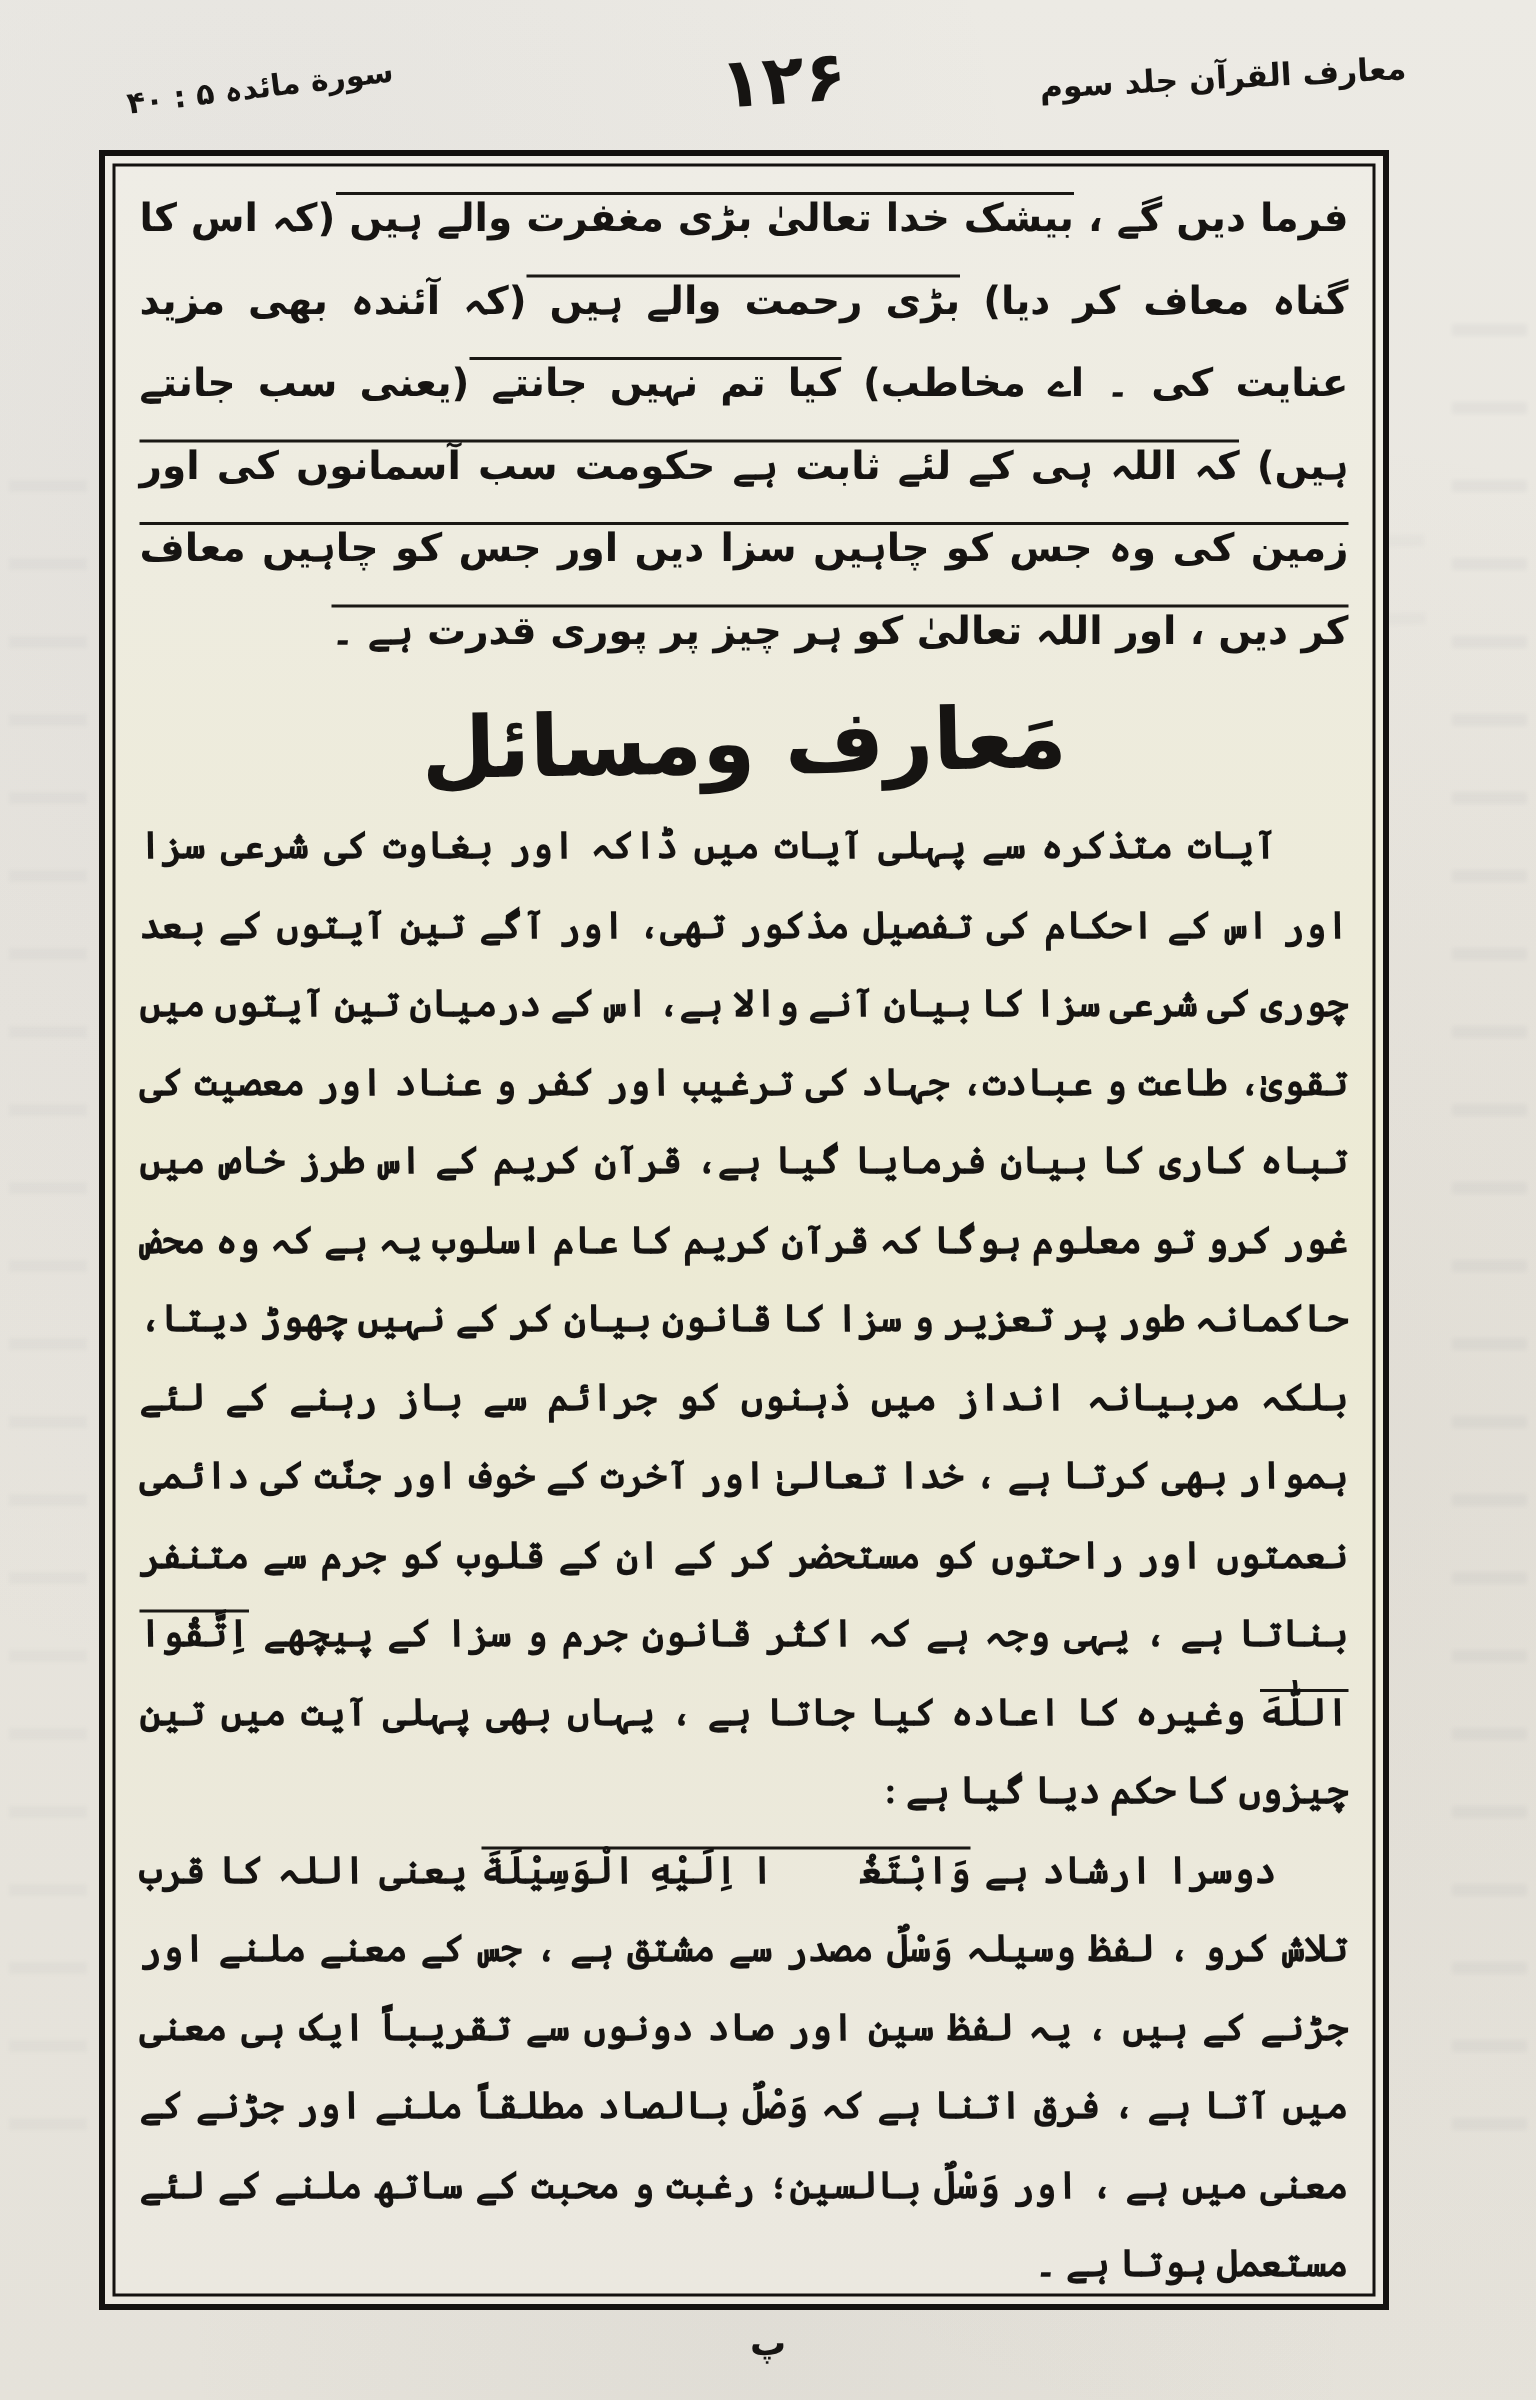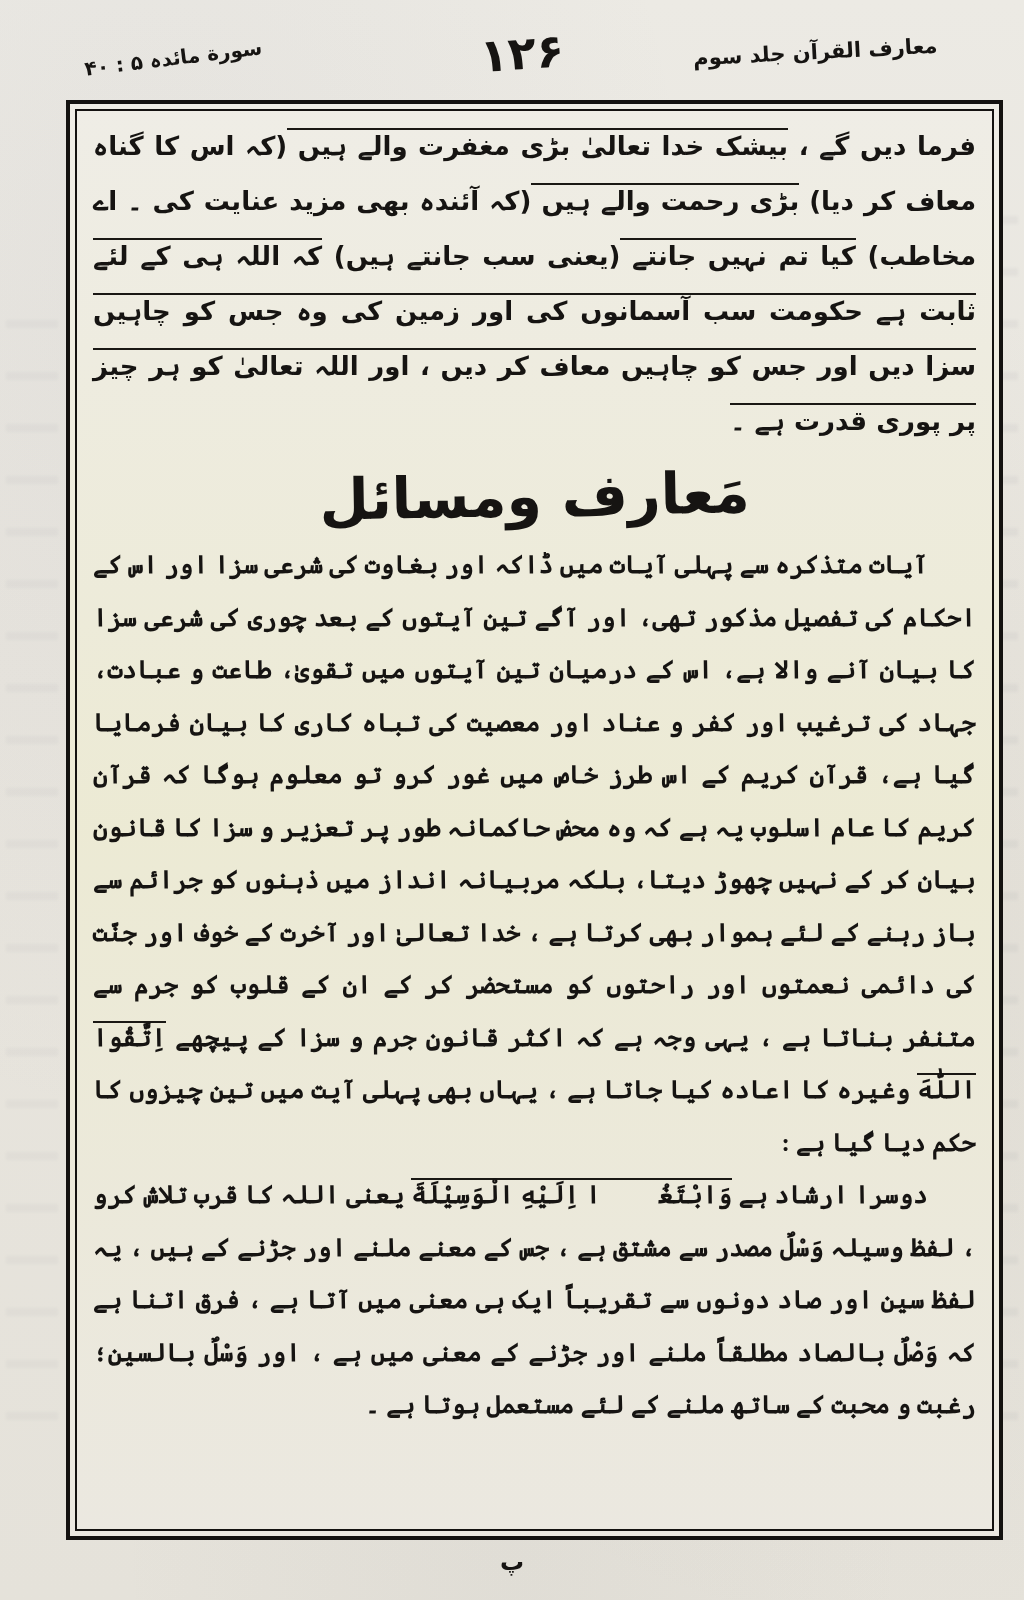--- a/index.html
+++ b/index.html
@@ -35,21 +35,21 @@
   .hdr .page-num{
     position:absolute; left:462px; top:-2px; width:120px; text-align:center;
     font-size:46px; font-weight:bold; transform:rotate(-4deg); letter-spacing:2px;
   }
   .hdr .surah-ref{
     position:absolute; left:84px; top:18px; font-size:20px; font-weight:bold;
     transform:rotate(-7deg);
   }
 
   .frame{
-    position:absolute; left:66px; top:100px; width:937px; height:1440px;
+    position:absolute; left:66px; top:100px; width:860px; height:1440px;
     border:4px solid #141210;
     background:linear-gradient(180deg,#efede6 0%, #ecead2e0 50%, #ebe8e0 100%);
     background-color:#eeebe4;
   }
   .frame-inner{
     position:absolute; left:5px; top:5px; right:5px; bottom:5px;
     border:2px solid #141210;
     padding:8px 16px 4px 16px;
     overflow:hidden;
     direction:rtl;

